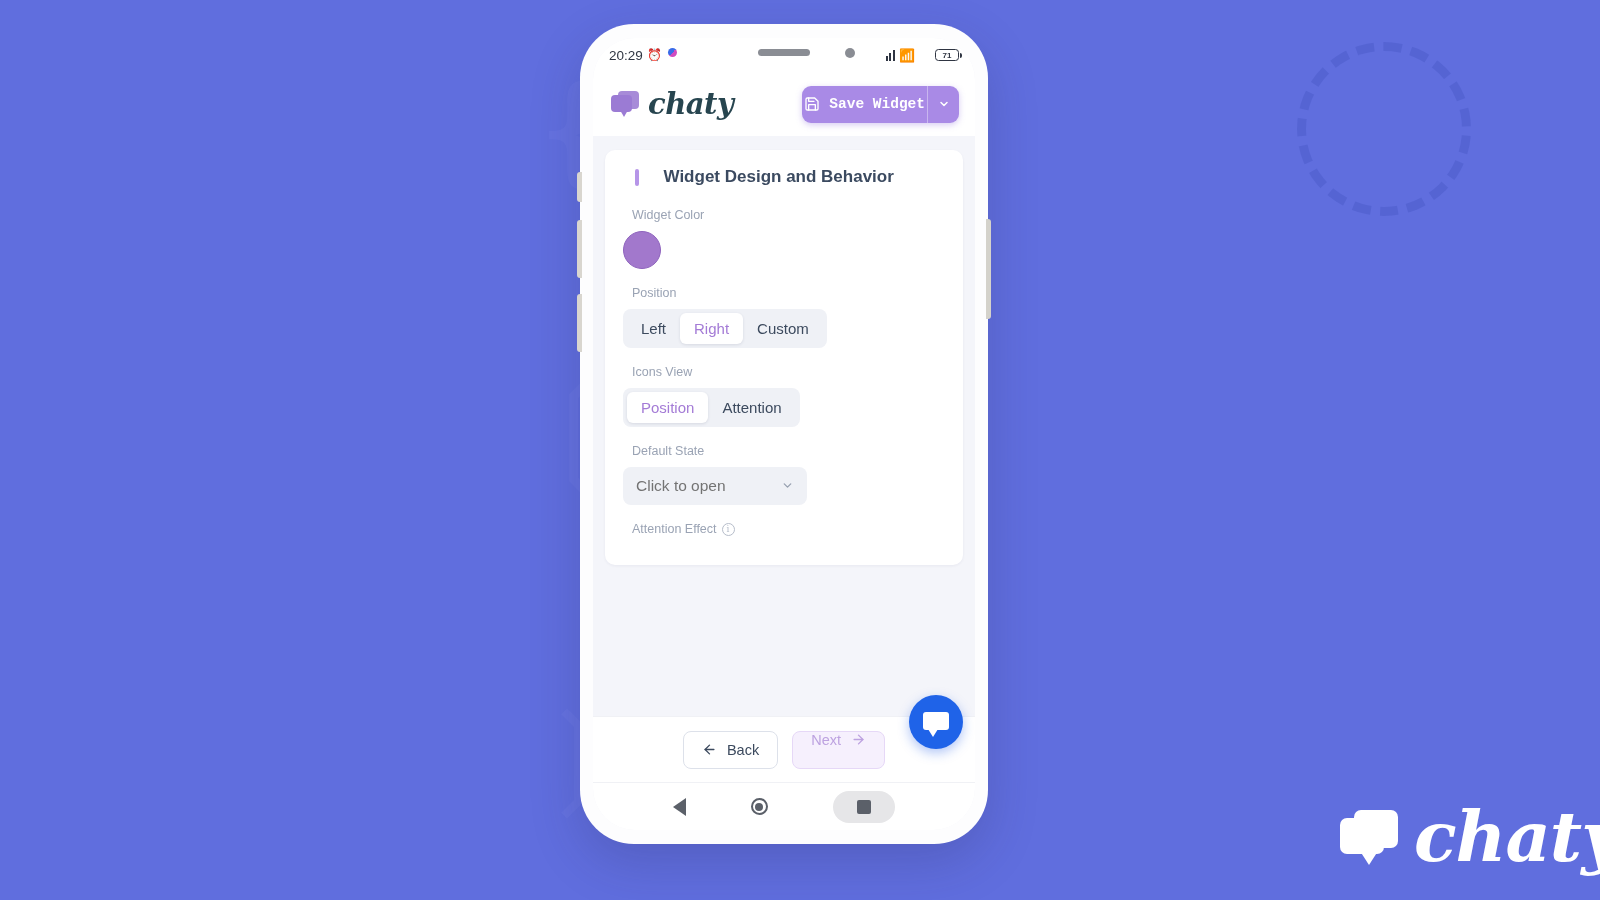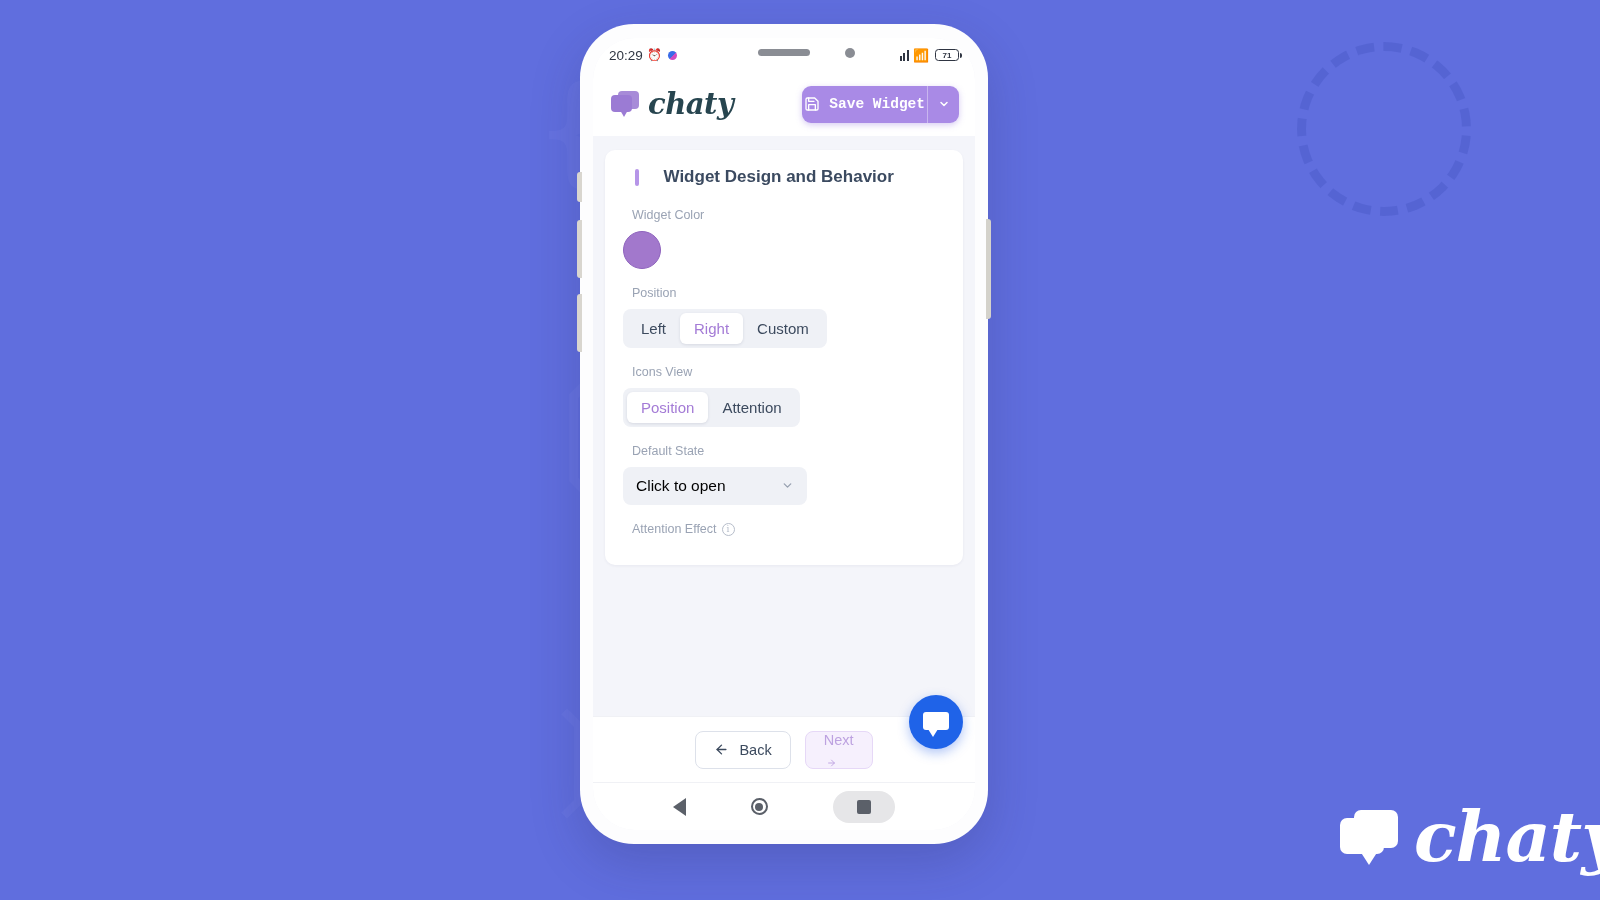--- a/index.html
+++ b/index.html
@@ -105,21 +105,21 @@
 
   
   .statusbar {
     position: relative;
     height: 34px;
     background: #fff;
     display: flex; align-items: center;
     padding: 0 16px;
     flex: 0 0 auto;
   }
-  .sb-left { display: flex; align-items: center; gap: 5px; }
+  .sb-left { display: flex; align-items: flex-start; gap: 5px; }
   .sb-time { font-size: 13.5px; color: #2F3542; font-weight: 500;
              font-family: "Liberation Sans", sans-serif; }
   .sb-alarm { font-size: 12px; color: #2F3542; }
   .sb-dot-icon {
     width: 9px; height: 9px; border-radius: 50%;
     background: linear-gradient(135deg,#3A6BE8 50%, #D04BC0 50%);
   }
   .notch-speaker {
     position: absolute; left: 50%; transform: translateX(-50%);
     top: 11px; width: 52px; height: 7px;
@@ -137,21 +137,21 @@
   .ic-signal { display: flex; align-items: flex-end; gap: 1.5px; height: 11px; }
   .ic-signal i { display: block; width: 2px; background: #2F3542; }
   .ic-signal i:nth-child(1){ height: 5px; }
   .ic-signal i:nth-child(2){ height: 8px; }
   .ic-signal i:nth-child(3){ height: 11px; }
   .ic-wifi { font-size: 13px; color: #2F3542; line-height: 1; }
   .ic-batt {
     position: relative;
     width: 24px; height: 12px;
     border: 1.4px solid #2F3542; border-radius: 3.5px;
-    display: flex; align-items: center; justify-content: center;
+    display: flex; align-items: center; justify-content: center; margin-left: 14px;
   }
   .ic-batt::after {
     content: ""; position: absolute; right: -3.5px; top: 3px;
     width: 2px; height: 5px; background: #2F3542; border-radius: 0 2px 2px 0;
   }
   .batt-num { font-size: 8px; color: #2F3542; font-weight: 700; }
 
   
   .appbar {
     background: #fff;
@@ -267,21 +267,21 @@
     box-shadow: 0 1px 3px rgba(40,50,90,.12);
   }
   .select-box {
     width: 184px; height: 38px;
     background: #EFF1F6;
     border-radius: 8px;
     display: flex; align-items: center;
     padding: 0 13px;
     cursor: pointer;
   }
-  .select-box span { font-size: 15.5px; color: #000000; }
+  .select-box span { font-size: 15.5px; color: #737373; }
   .select-box .caret { margin-left: auto; color: #97A0B0; font-size: 11px; }
   .field-last { padding: 0 18px 20px 18px; }
 
   
   .footer {
     flex: 0 0 auto;
     position: relative;
     background: #fff;
     height: 66px;
     display: flex; align-items: center; justify-content: center;
@@ -296,21 +296,20 @@
     font-size: 14.5px; color: #3C4A5E;
     font-family: "Liberation Sans", sans-serif;
   }
   .btn-next {
     display: flex; gap: 10px;
     padding: 0 18px; height: 38px;
     background: #F6F0FD; border: 1px solid #E6D8F7;
     border-radius: 8px; cursor: pointer;
     font-size: 14.5px; color: #BDA2E0;
     font-family: "Liberation Sans", sans-serif;
-    flex-direction: column;
   }
   .fab {
     position: absolute;
     right: 12px; top: -22px;
     width: 54px; height: 54px;
     border-radius: 50%;
     background: #1F63E8;
     box-shadow: 0 4px 12px rgba(30,90,230,.35);
     cursor: pointer;
   }

